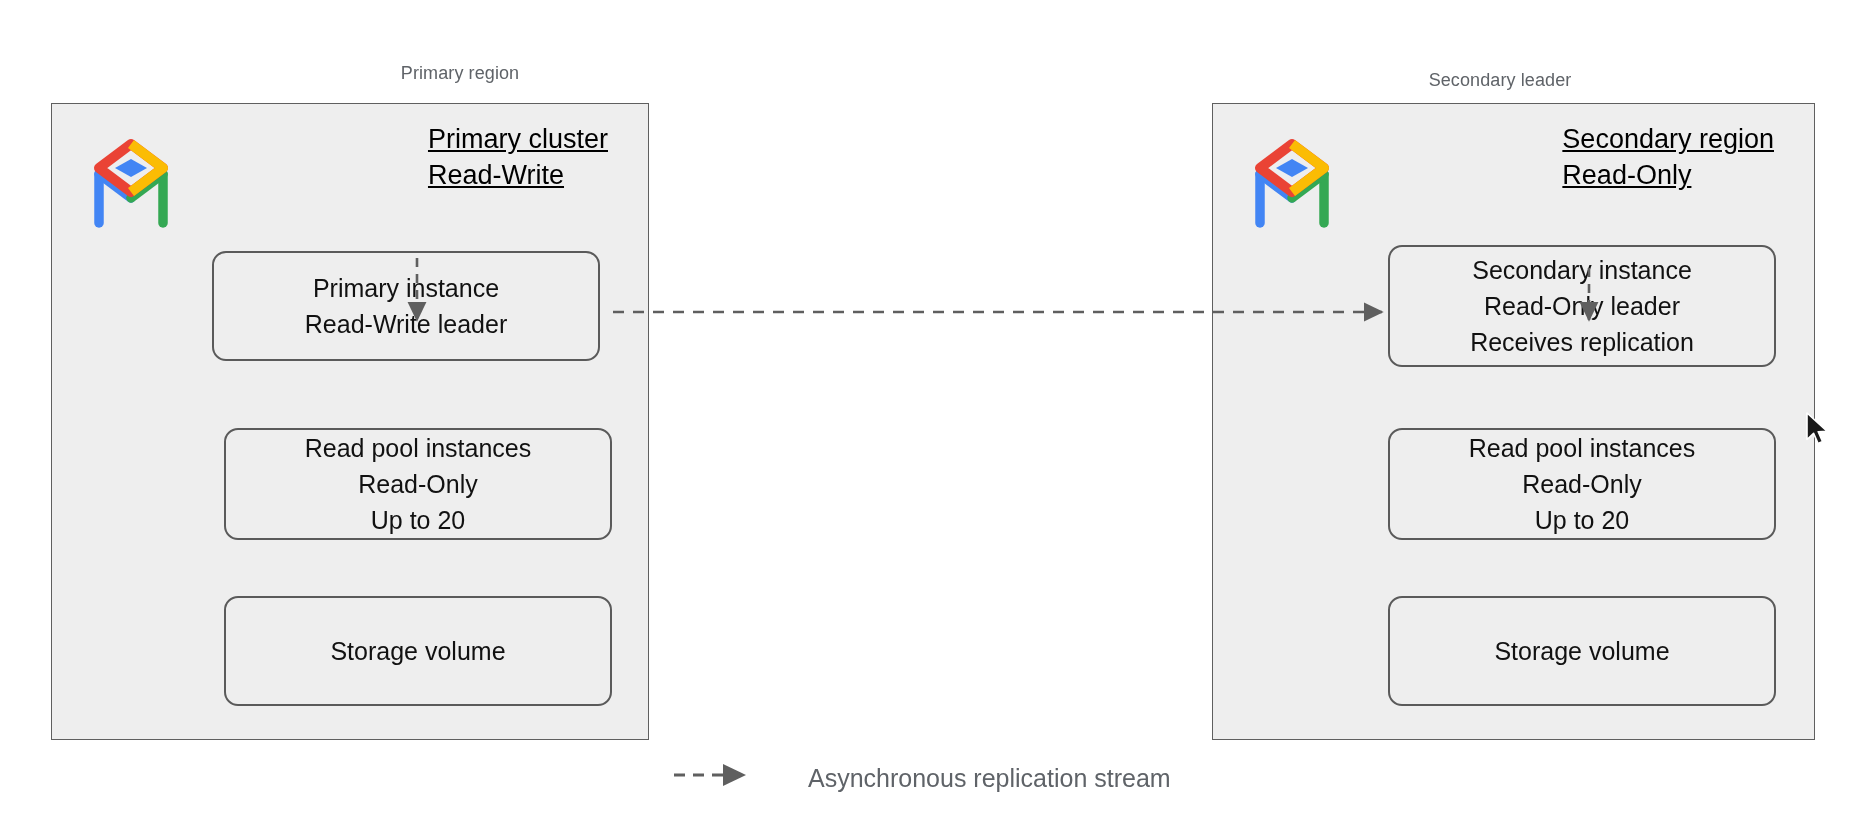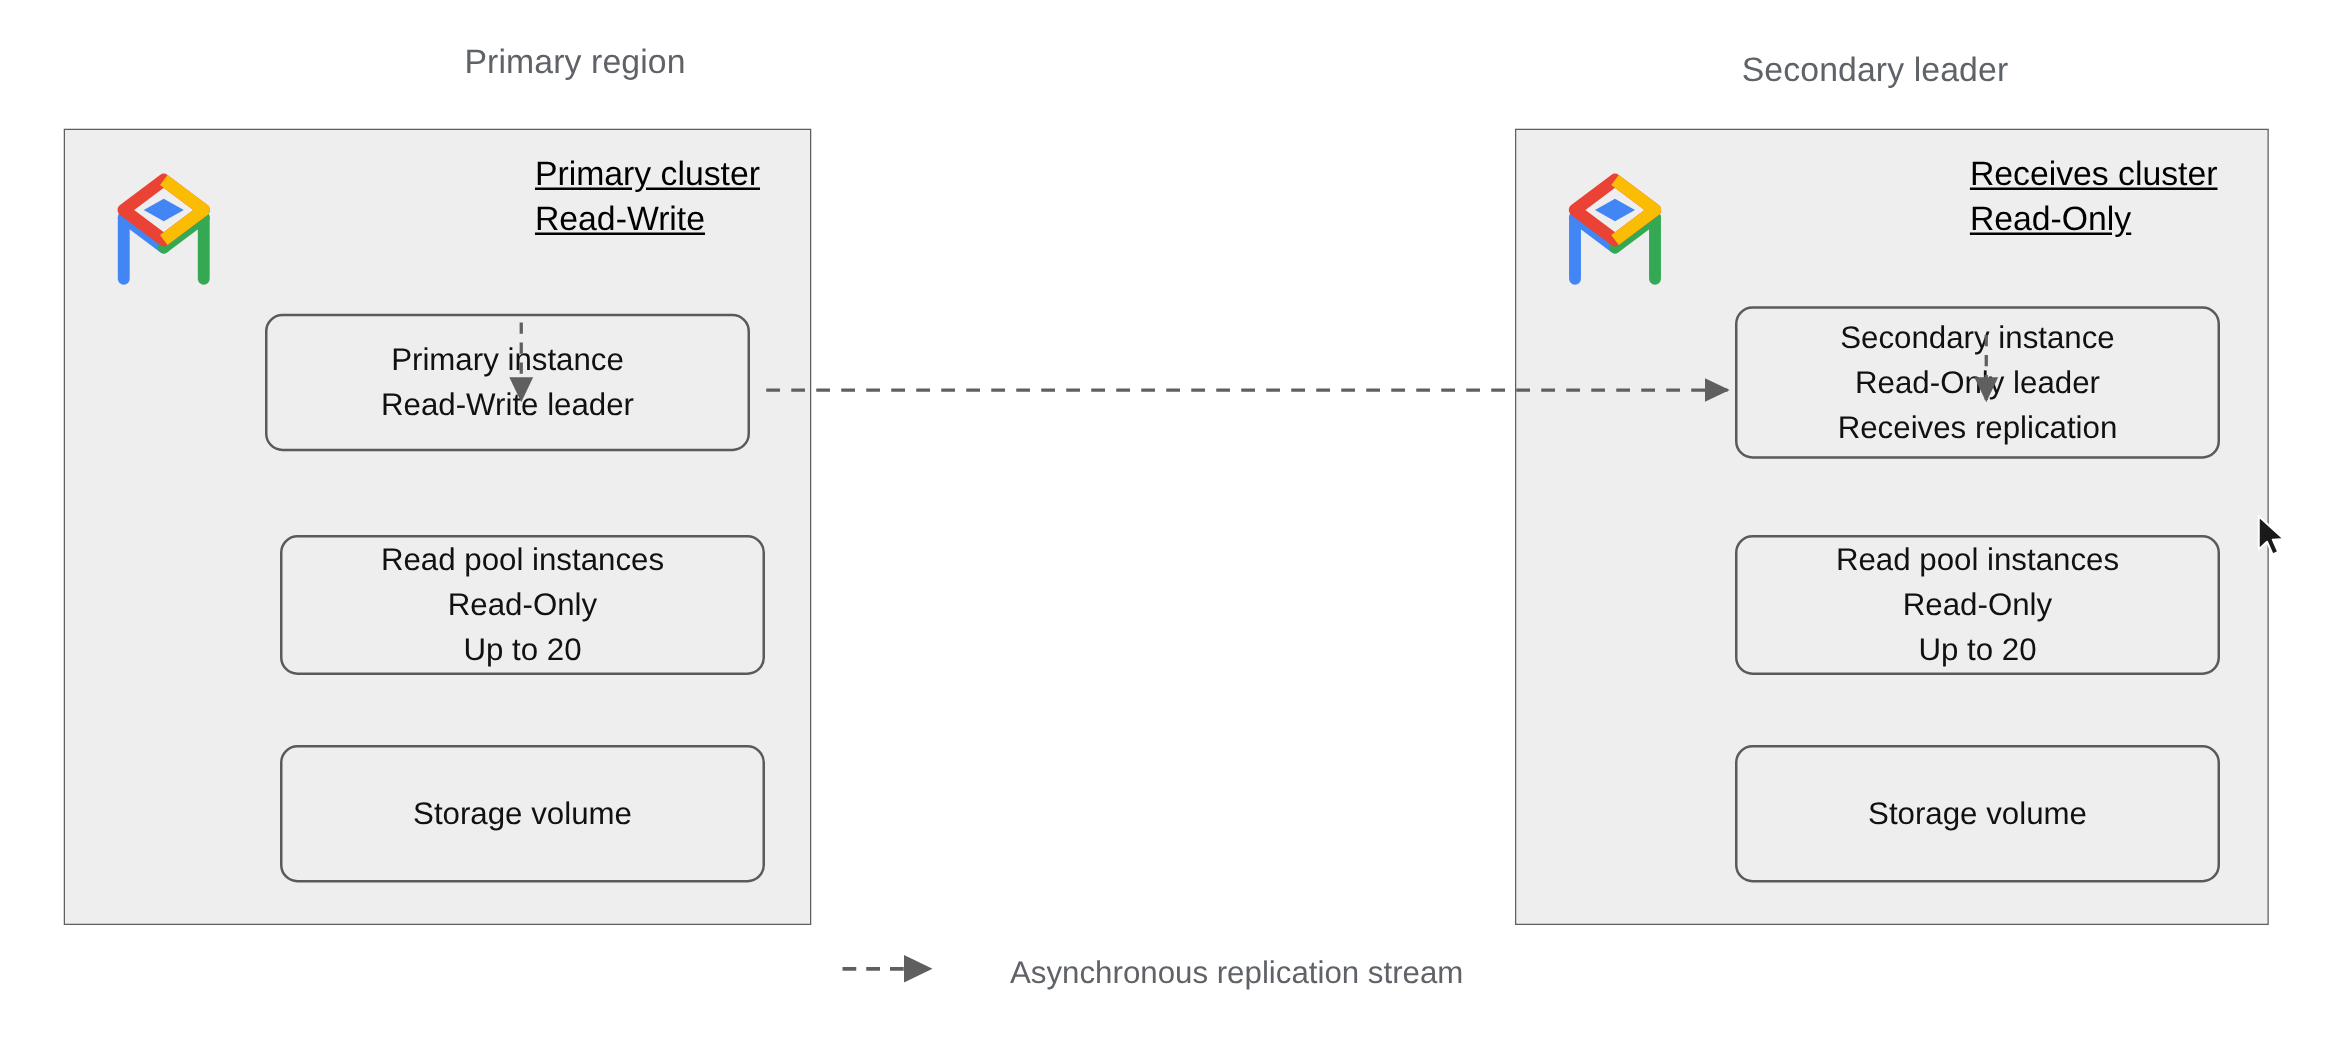--- a/index.html
+++ b/index.html
@@ -20,25 +20,26 @@
     position: absolute;
     left: 0;
     top: 0;
     width: 1868px;
     height: 836px;
   }
 
   
   .region-label {
     position: absolute;
-    font-size: 27px;
+    font-size: 18px;
     color: #5f6368;
     white-space: nowrap;
     text-align: center;
     letter-spacing: 0.1px;
+    margin-top: 29px;
   }
   #region-label-primary {
     left: 270px;
     top: 34px;
     width: 380px;
   }
   #region-label-secondary {
     left: 1310px;
     top: 41px;
     width: 380px;
@@ -198,21 +199,21 @@
         <path d="M22 48 L22 97" stroke="#4285F4" stroke-width="9.5" stroke-linecap="round" fill="none"></path>
         <path d="M86 48 L86 97" stroke="#34A853" stroke-width="9.5" stroke-linecap="round" fill="none"></path>
         <path d="M22 48 L54 72" stroke="#4285F4" stroke-width="9.5" stroke-linecap="round" stroke-linejoin="round" fill="none"></path>
         <path d="M86 48 L54 72" stroke="#34A853" stroke-width="9.5" stroke-linecap="round" stroke-linejoin="round" fill="none"></path>
         <path d="M54 18 L22 42 L54 66 L86 42 Z" fill="none" stroke="#EA4335" stroke-width="10" stroke-linejoin="round"></path>
         <path d="M54 18 L86 42 L54 66" fill="none" stroke="#FBBC04" stroke-width="10" stroke-linejoin="round"></path>
         <path d="M54 33 L38 42 L54 51 L70 42 Z" fill="#4285F4"></path>
       </svg>
     </div>
 
-    <div class="cluster-title" id="cluster-title-secondary">Receives cluster
+    <div class="cluster-title" id="cluster-title-secondary">Secondary region
 Read-Only</div>
 
     <div class="node-box node-secondary-instance">Secondary instance
 Read-Only leader
 Receives replication</div>
 
     <div class="node-box node-read-pool-sec">Read pool instances
 Read-Only
 Up to 20</div>
 

